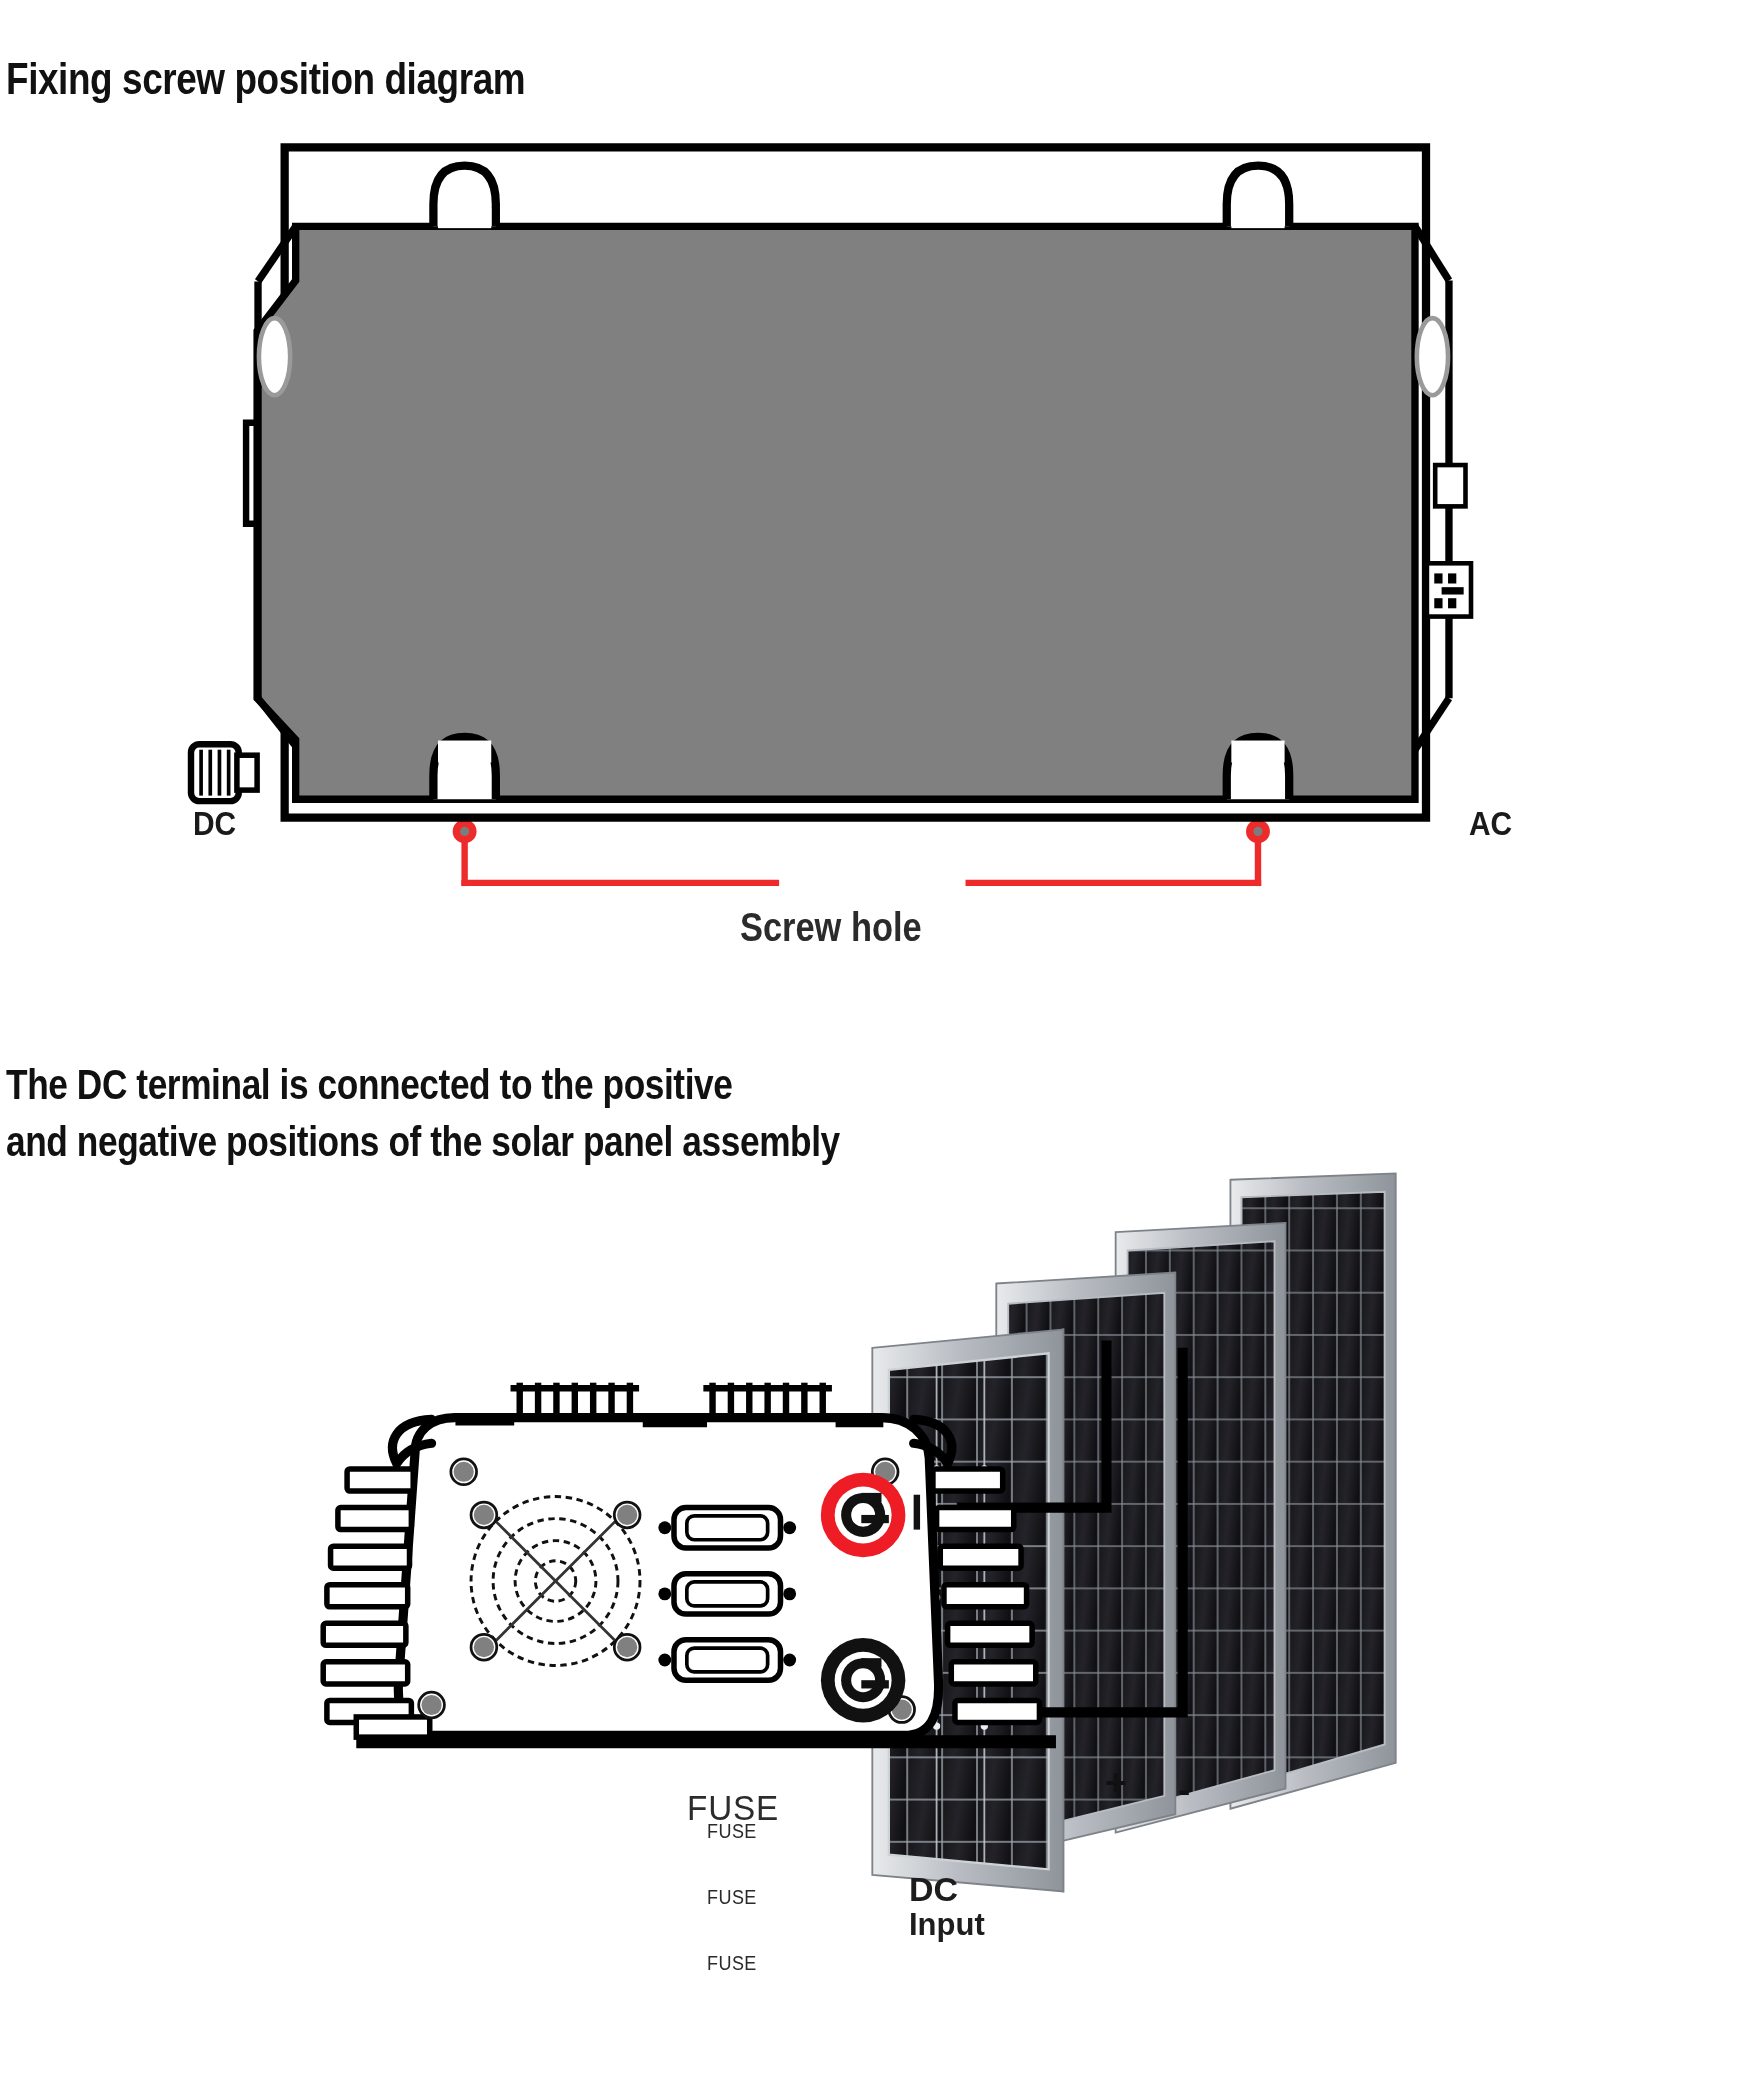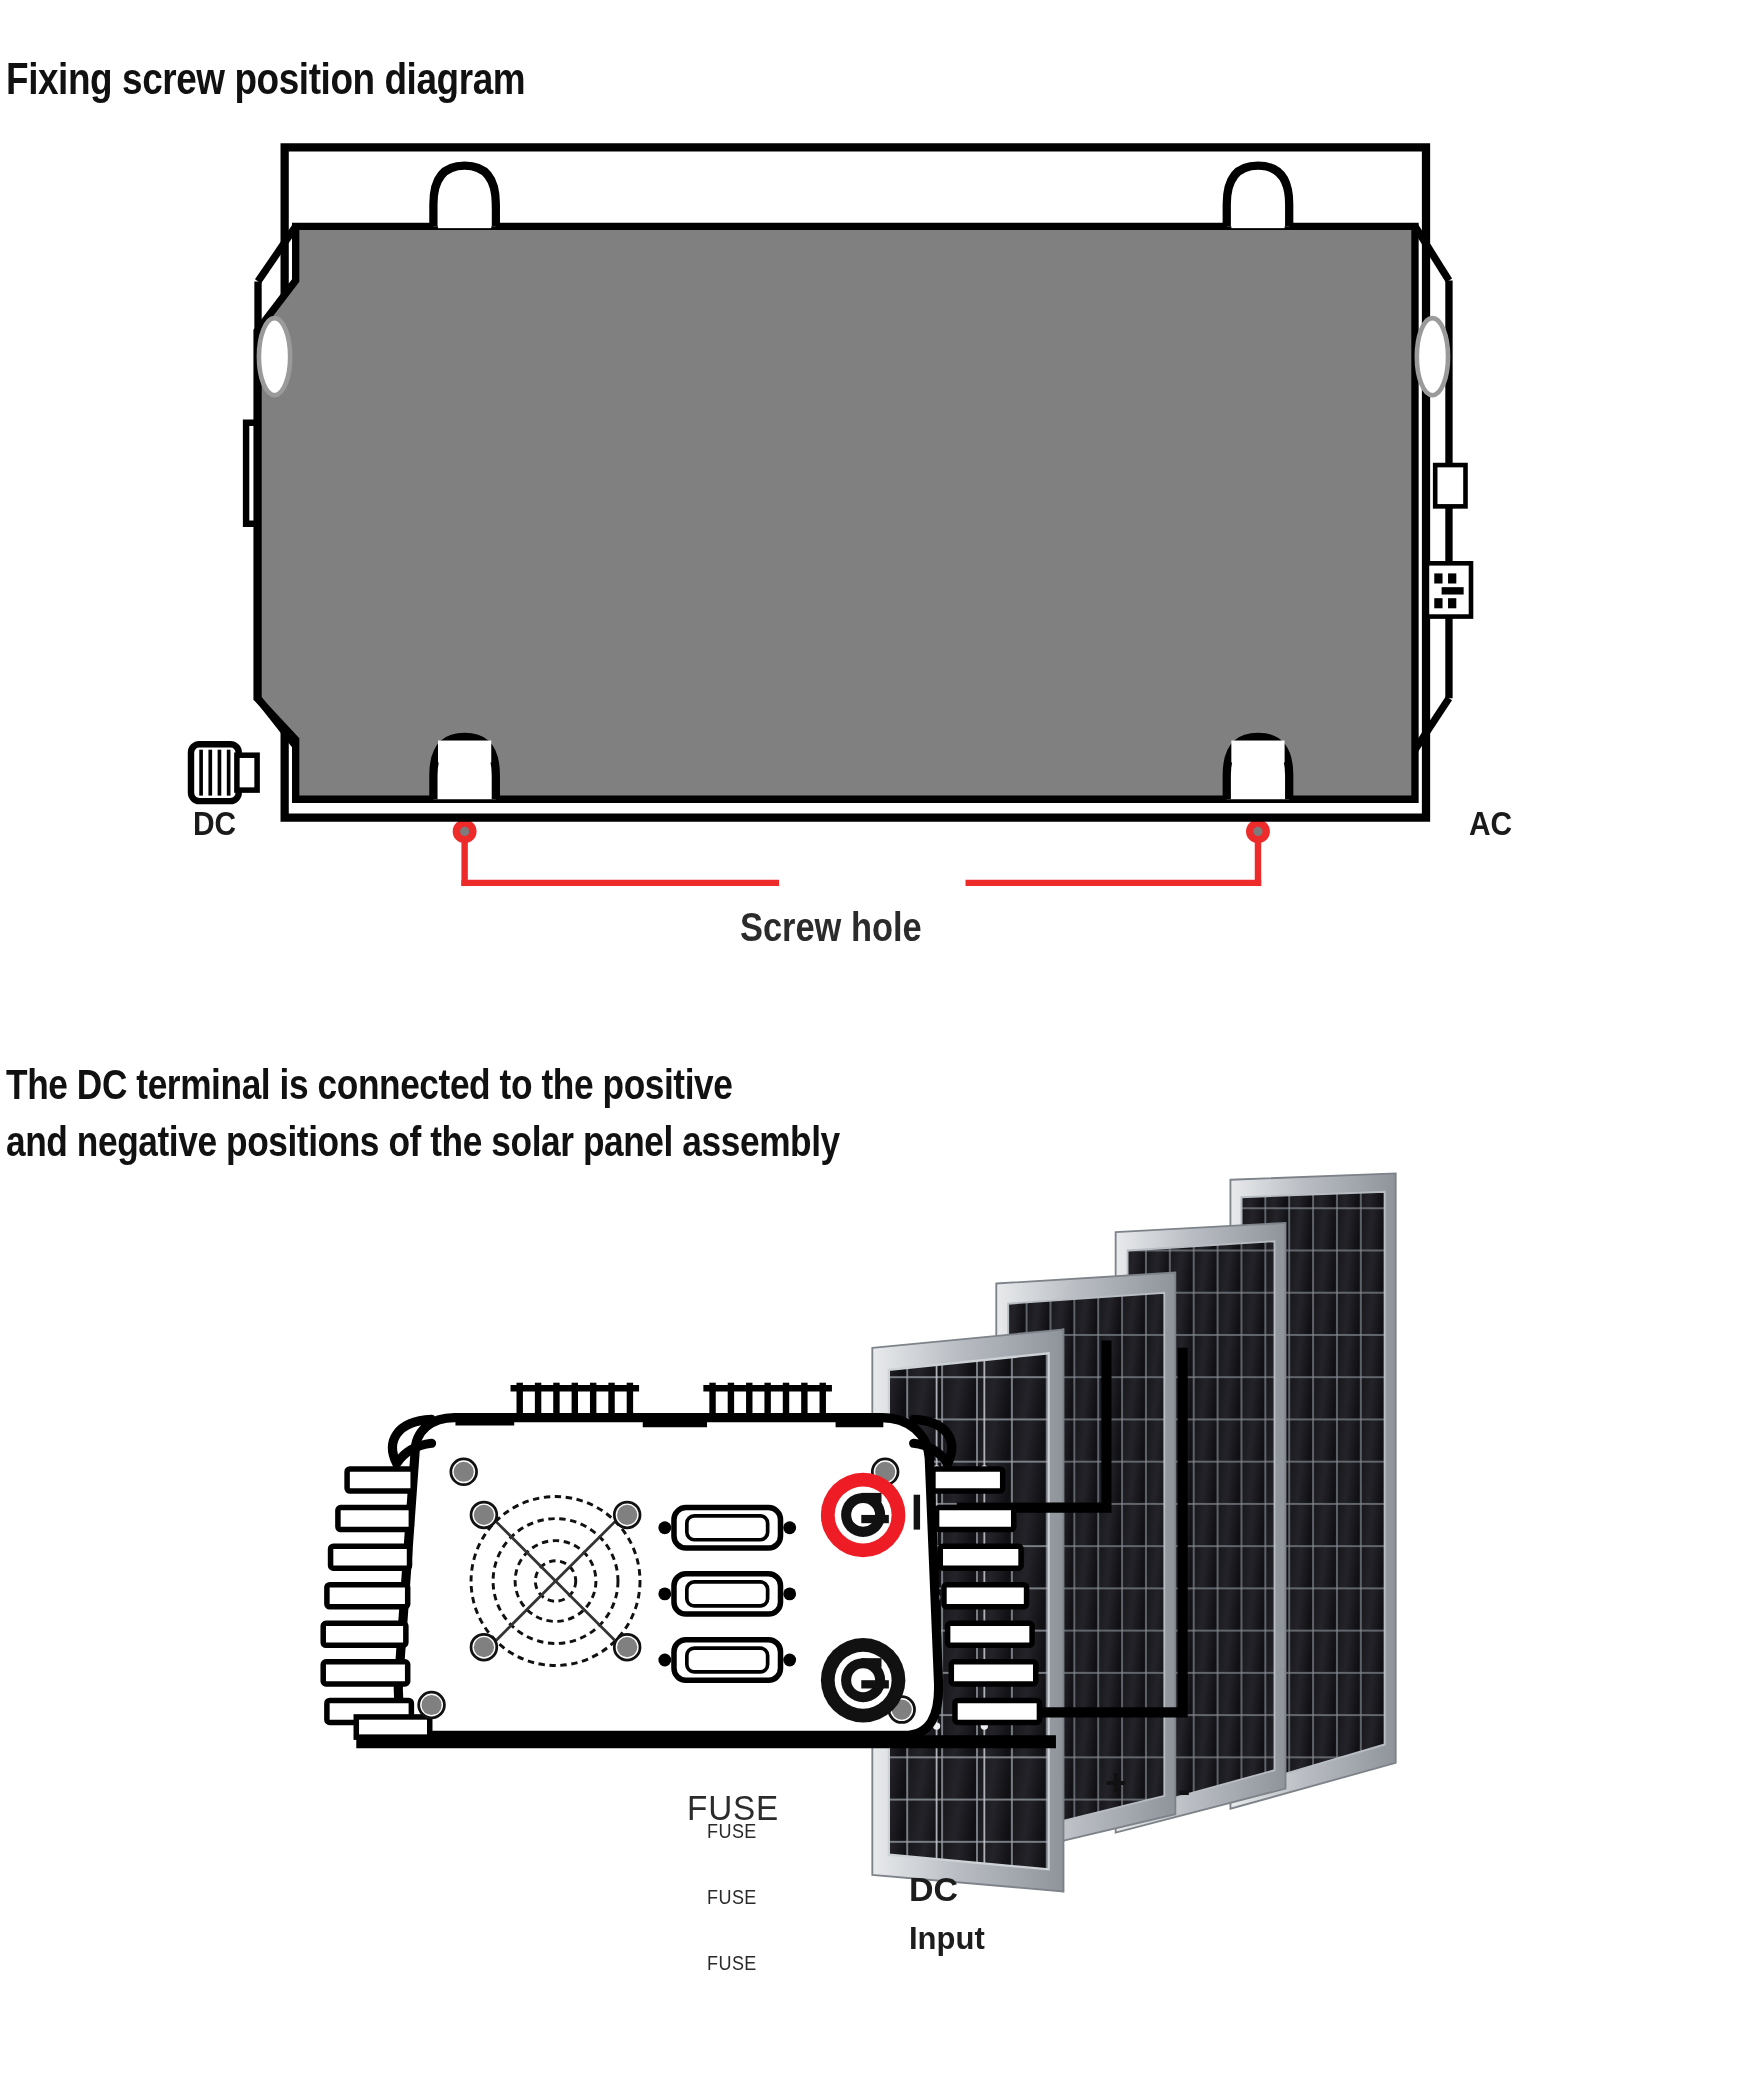--- a/index.html
+++ b/index.html
@@ -102,21 +102,21 @@
   }
   #label-dc-input {
     position: absolute;
     left: 909px; top: 1872px;
     font-size: 34px;
     font-weight: bold;
     line-height: 35px;
     color: #1d1d1d;
     text-align: left;
   }
-  #label-dc-input .l2 { display:block; font-size: 31px; margin-top: 14px; }
+  #label-dc-input .l2 { display:block; font-size: 31px; }
 
   .fuse-cap-text {
     position: absolute;
     font-size: 20px;
     color: #2a2a2a;
     letter-spacing: 0.5px;
     transform: scaleX(0.9);
     transform-origin: left center;
   }
 </style>

